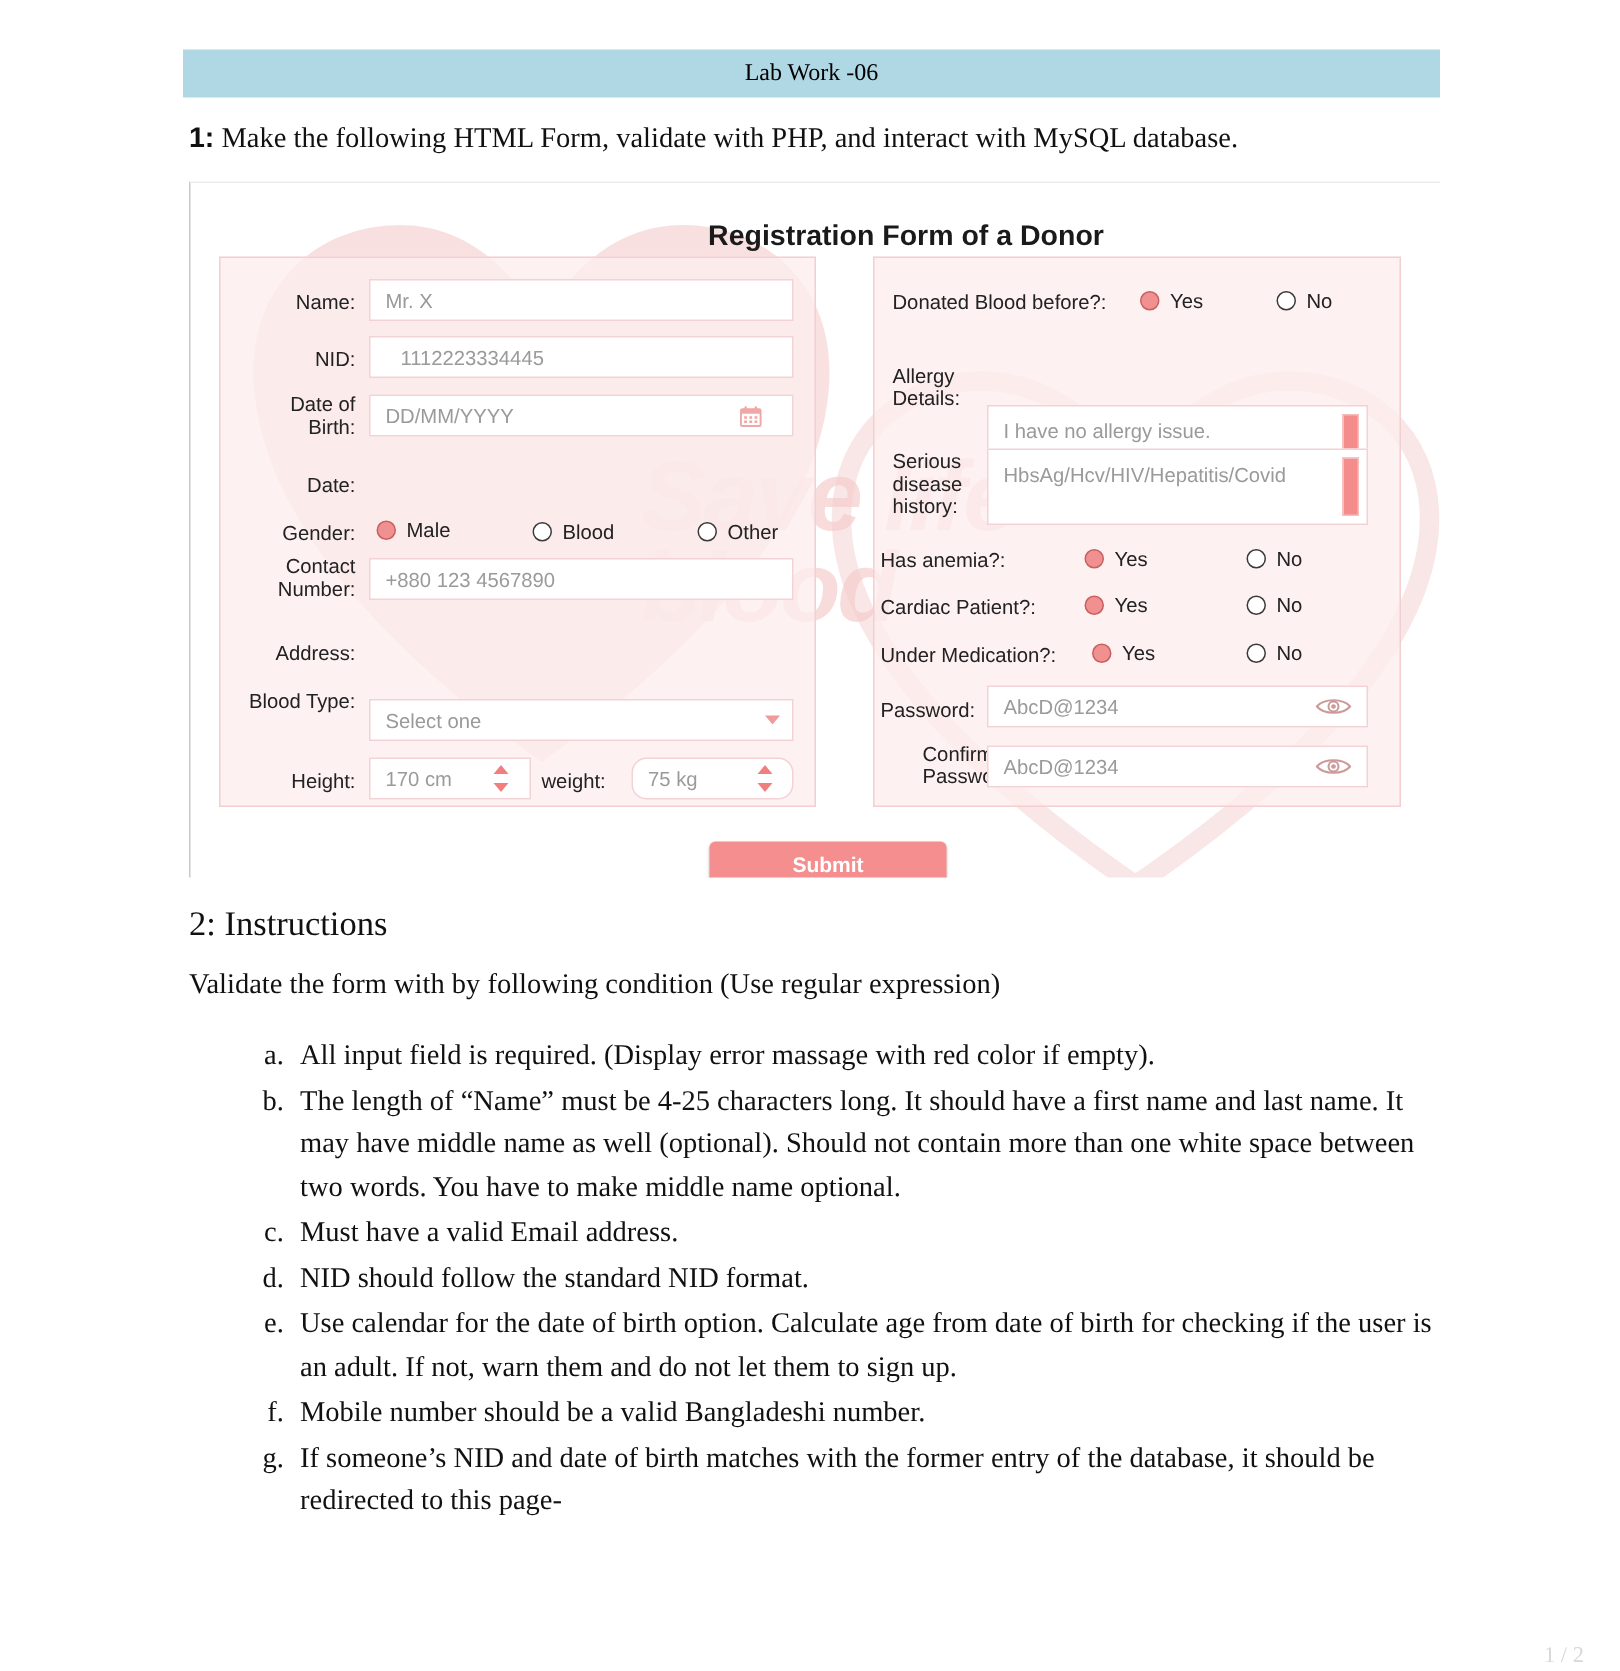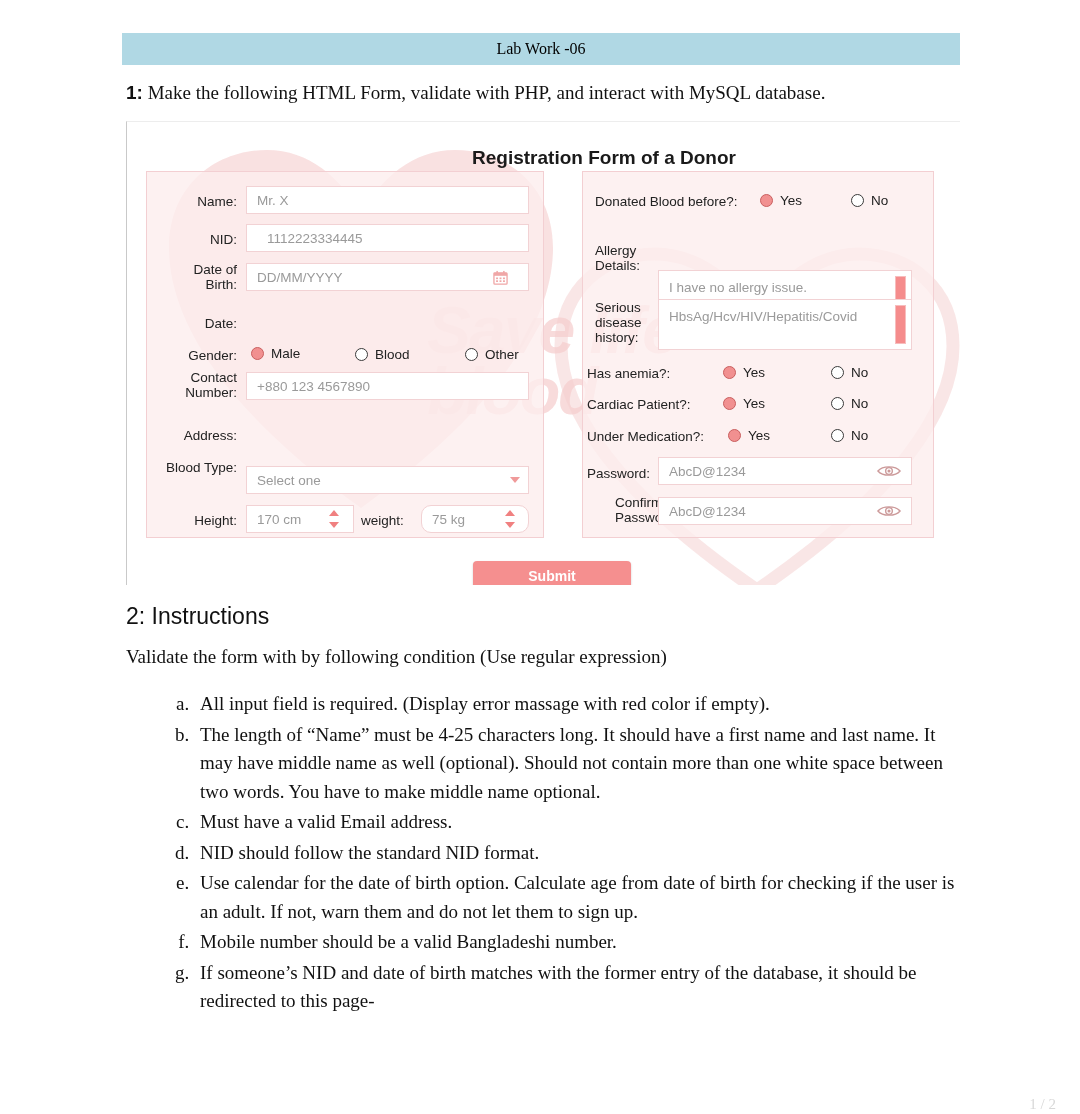--- a/index.html
+++ b/index.html
@@ -196,21 +196,21 @@
     color: #ffffff;
     box-shadow: 0 1px 2px rgba(0,0,0,.22);
     cursor: pointer;
     margin-top: 11px;
   }
 
   
   .sec-title {
     position: absolute;
     left: 126px; top: 603px;
-    font-family: Liberation Sans, sans-serif;
+    font-family: Liberation Serif, serif;
     font-size: 23px;
     color: #111;
   }
   .sec-lead {
     position: absolute;
     left: 126px; top: 646px;
     font-size: 19px;
     color: #111;
   }
   .rules {

